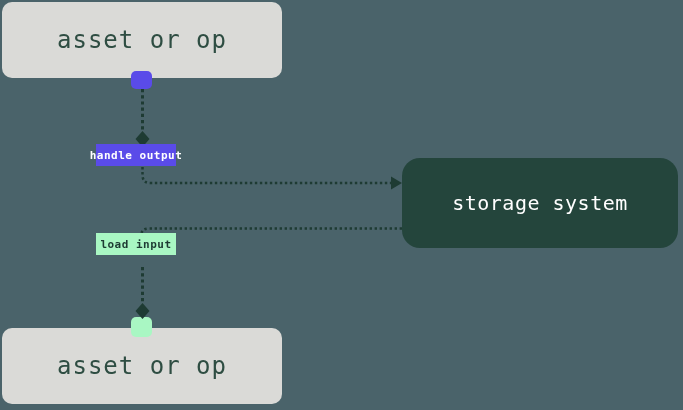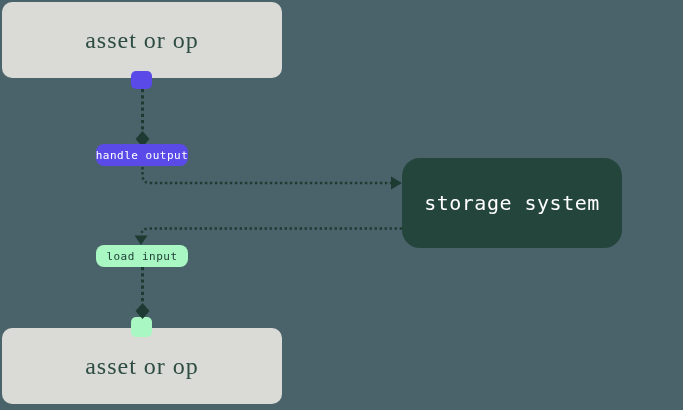--- a/index.html
+++ b/index.html
@@ -33,62 +33,61 @@
     justify-content: center;
     text-align: center;
   }
   .node-asset {
     left: 2px; width: 280px; height: 76px;
     background: var(--node_gray);
     border-radius: 10px;
     color: var(--ink_dark_green);
     font-size: 24px;
     letter-spacing: 1px;
-    font-family: Liberation Serif, serif;
   }
   .node-asset.top { top: 2px; }
   .node-asset.bottom { top: 328px; }
   .node-io {
     left: 2px; top: 159px; width: 281px; height: 88px;
     background: var(--node_white);
     border: 2px solid var(--line);
     border-radius: 13px;
     color: var(--ink_dark_green);
     font-size: 20px;
     letter-spacing: 0.5px;
   }
   .node-storage {
-    left: 402px; top: 158px; width: 220px; height: 90px;
+    left: 402px; top: 158px; width: 276px; height: 90px;
     background: var(--node_dark_green);
     border-radius: 18px;
     color: var(--text_on_dark);
     font-size: 20px;
     letter-spacing: 0.5px;
   }
   .port-square {
     position: absolute;
     width: 21px; height: 18px;
     border-radius: 5px;
   }
   .port-square.output { left: 131px; top: 71px; background: var(--accent_purple); }
   .port-square.input  { left: 131px; top: 317px; height: 20px; background: var(--accent_green); }
   .badge {
     position: absolute;
-    left: 96px; width: 92px; height: 22px;
-    border-radius: 8px;
+    left: 96px; width: 80px; height: 22px;
+    border-radius: 0;
     display: flex;
     align-items: center;
     justify-content: center;
     font-size: 11px;
-    font-weight: normal;
+    font-weight: bold;
     letter-spacing: 0.5px;
     white-space: nowrap;
   }
   .badge.purple { top: 144px; background: var(--accent_purple); color: var(--text_on_dark); }
-  .badge.green  { top: 245px; background: var(--accent_green); color: var(--line); justify-content: center; }
+  .badge.green  { top: 233px; background: var(--accent_green); color: var(--line); justify-content: center; }
   svg.overlay {
     position: absolute;
     left: 0; top: 0;
     width: 683px; height: 410px;
     pointer-events: none;
   }
   .dotline {
     fill: none;
     stroke: var(--line);
     stroke-width: 2.5;

